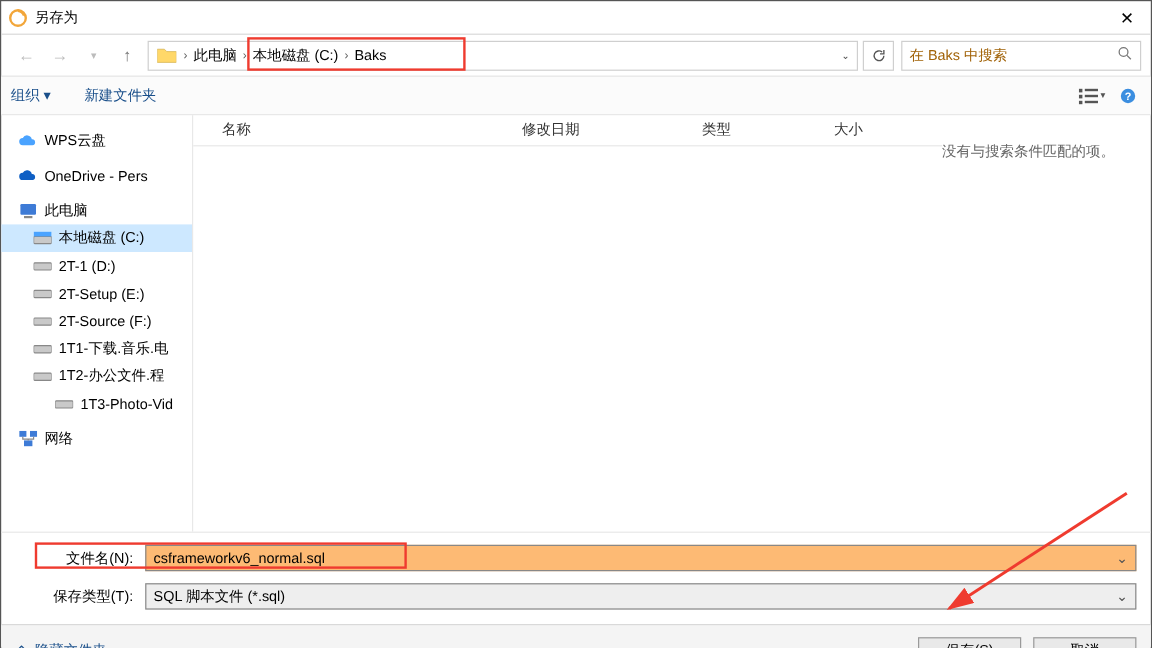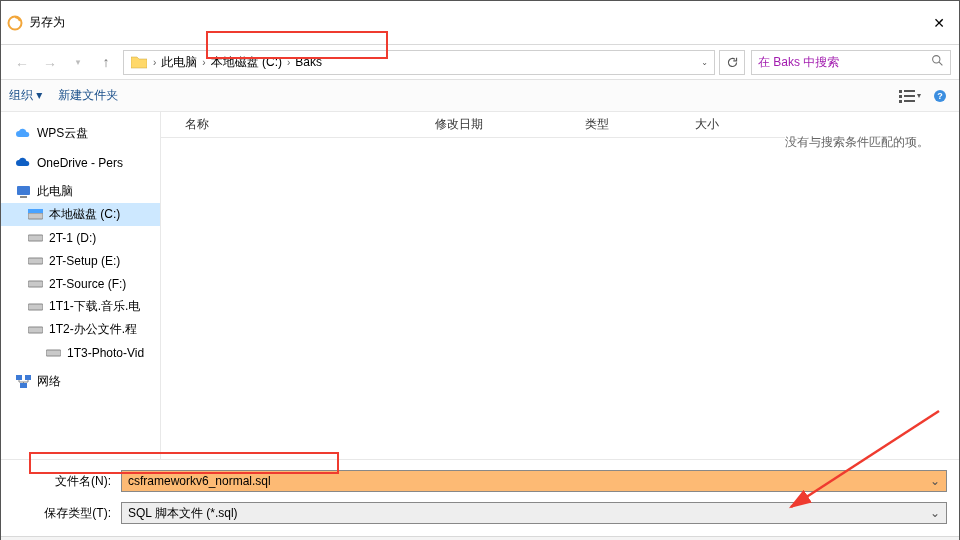--- a/index.html
+++ b/index.html
@@ -1,40 +1,40 @@
 <!DOCTYPE html>
 <html><head>
 <meta charset="utf-8">
 <style>
   * { box-sizing: border-box; font-family: "Microsoft YaHei", "Segoe UI", sans-serif; }
   body { margin: 0; background: #fff; font-size: 12px; color: #000; }
   .window { width: 960px; height: 540px; border: 1px solid #555; position: relative; background: #fff; }
   
-  .titlebar { height: 44px; display: flex; align-items: center; padding: 0 6px; border-bottom: 1px solid #d9d9d9; }
+  .titlebar { height: 28px; display: flex; align-items: center; padding: 0 6px; border-bottom: 1px solid #d9d9d9; }
   .titlebar .title { margin-left: 6px; }
   .titlebar .spacer { flex: 1; }
   .titlebar .close { font-size: 14px; padding: 4px 8px; cursor: pointer; }
   .appicon svg { display: block; }
   
   .navrow { height: 35px; display: flex; align-items: center; border-bottom: 1px solid #e1e1e1; padding: 0 8px; gap: 2px; }
   .navbtn { width: 26px; height: 26px; display: flex; align-items: center; justify-content: center; color: #7a7a7a; font-size: 14px; }
   .navbtn.dis { color: #bcbcbc; }
   .crumbs { flex: 1; height: 25px; border: 1px solid #cfcfcf; display: flex; align-items: center; padding: 0 2px; margin: 0 2px; position: relative; }
   .foldericon { width: 18px; height: 18px; margin: 0 4px; display: flex; align-items: center; justify-content: center; }
   .crumb { padding: 0 4px; line-height: 23px; white-space: nowrap; }
   .sep { color: #606060; padding: 0 1px; font-size: 10px; }
   .crumb-dd { font-size: 8px; color: #555; padding: 0 4px; margin-left: auto; }
   .refresh { width: 26px; height: 25px; border: 1px solid #cfcfcf; display: flex; align-items:center; justify-content:center; margin-right: 4px;}
-  .search { width: 200px; height: 25px; border: 1px solid #cfcfcf; display: flex; align-items: center; padding: 0 6px; color: #a21caf; }
+  .search { width: 200px; height: 25px; border: 1px solid #cfcfcf; display: flex; align-items: center; padding: 0 6px; color: #a16207; }
   .search .ph { flex: 1; }
   .hi-box1 { position: absolute; border: 2px solid #ef3b2f; pointer-events: none; }
   .hi-box1.a { left: 205px; top: 30px; width: 182px; height: 28px; }
   .hi-box1.b { left: 28px; top: 451px; width: 310px; height: 22px; }
   
-  .toolrow { height: 32px; display:flex; align-items: center; padding: 0 8px; border-bottom: 1px solid #e8e8e8; background: #fbfbfb; color: #1a4f8a; gap: 16px; }
+  .toolrow { height: 32px; display:flex; align-items: center; padding: 0 8px; border-bottom: 1px solid #e8e8e8; background: #fbfbfb; color: #1a4f8a; gap: 28px; }
   .toolrow .right { margin-left: auto; display:flex; gap:8px; align-items:center; color:#333;}
   .iconbtn { width:22px; height:22px; display:flex; align-items:center; justify-content:center; }
   
   .body { display:flex; height: 347px; }
   .tree { width: 160px; border-right: 1px solid #e8e8e8; overflow: hidden; padding-top: 4px; }
   .tree-item { display:flex; align-items:center; height: 23px; padding-left: 14px; gap:6px; white-space:nowrap; cursor:default;}
   .tree-item.sel { background: #cde8ff; }
   .ti-icon { width:16px; height:16px; display:flex; align-items:center; justify-content:center; }
   .listpane { flex:1; display:flex; flex-direction:row; }
   .colhead { display:flex; height:26px; align-items:center; border-bottom: 1px solid #e8e8e8; padding-left: 24px; }

